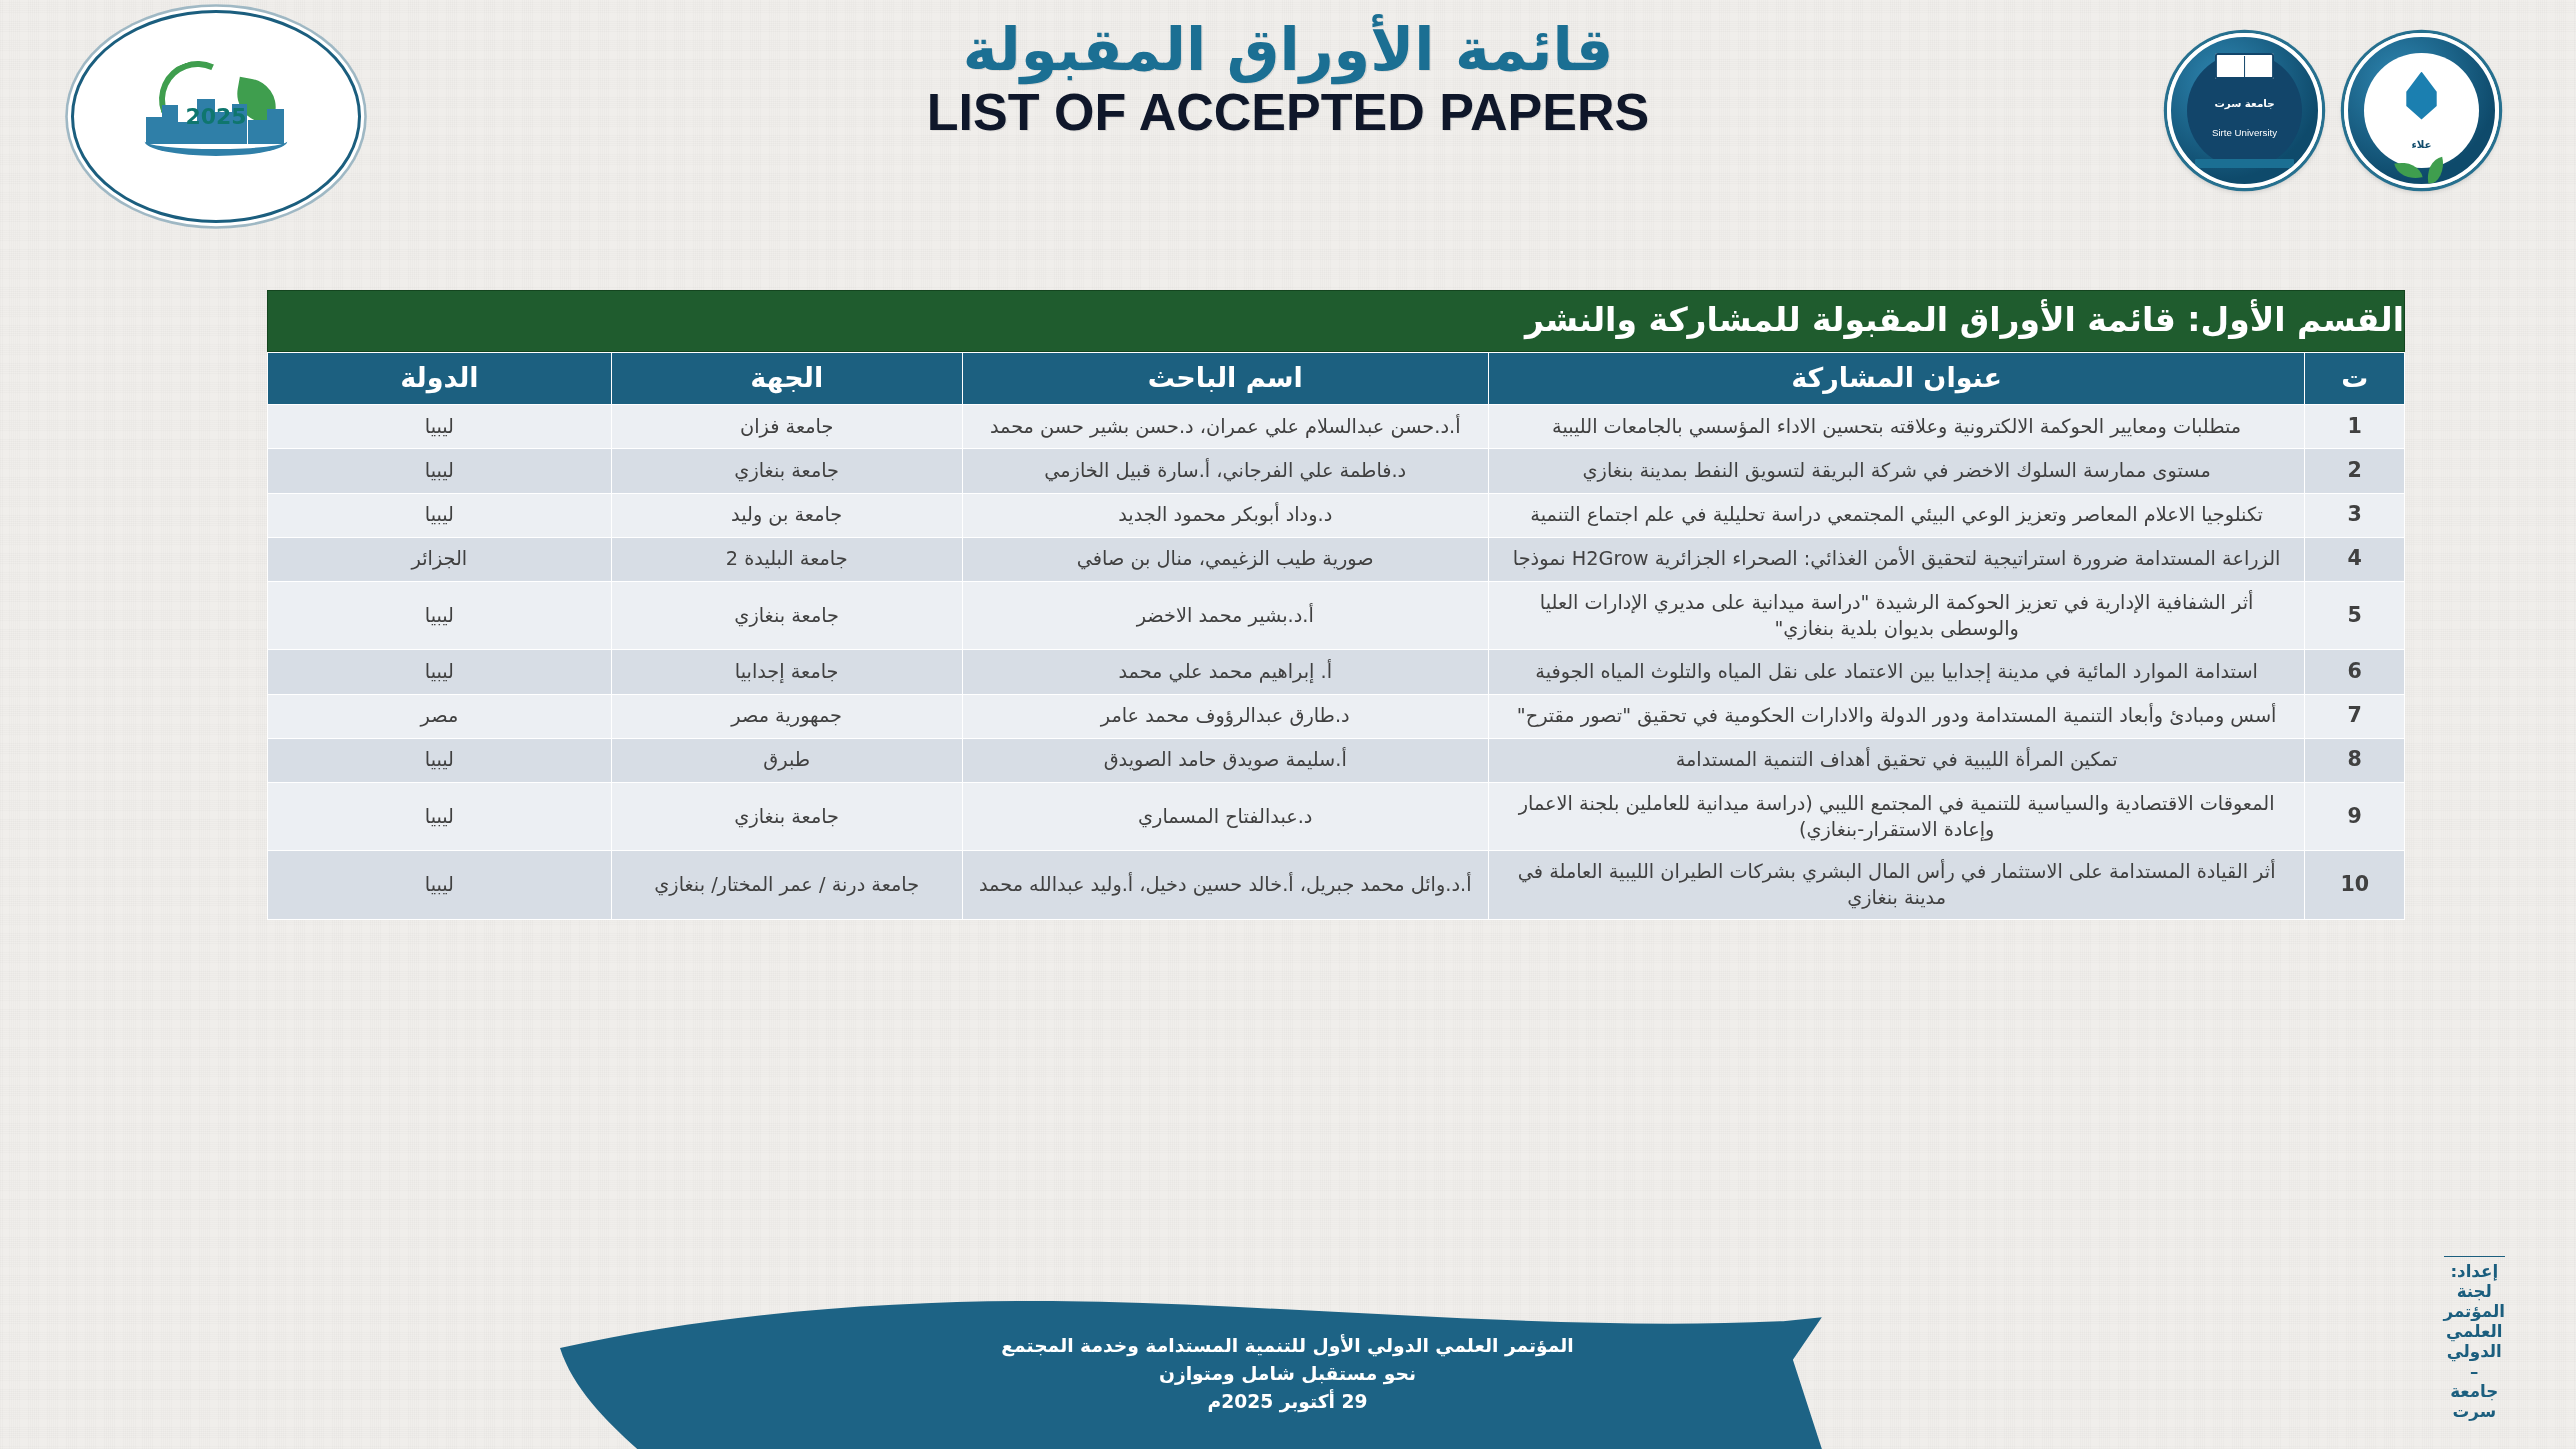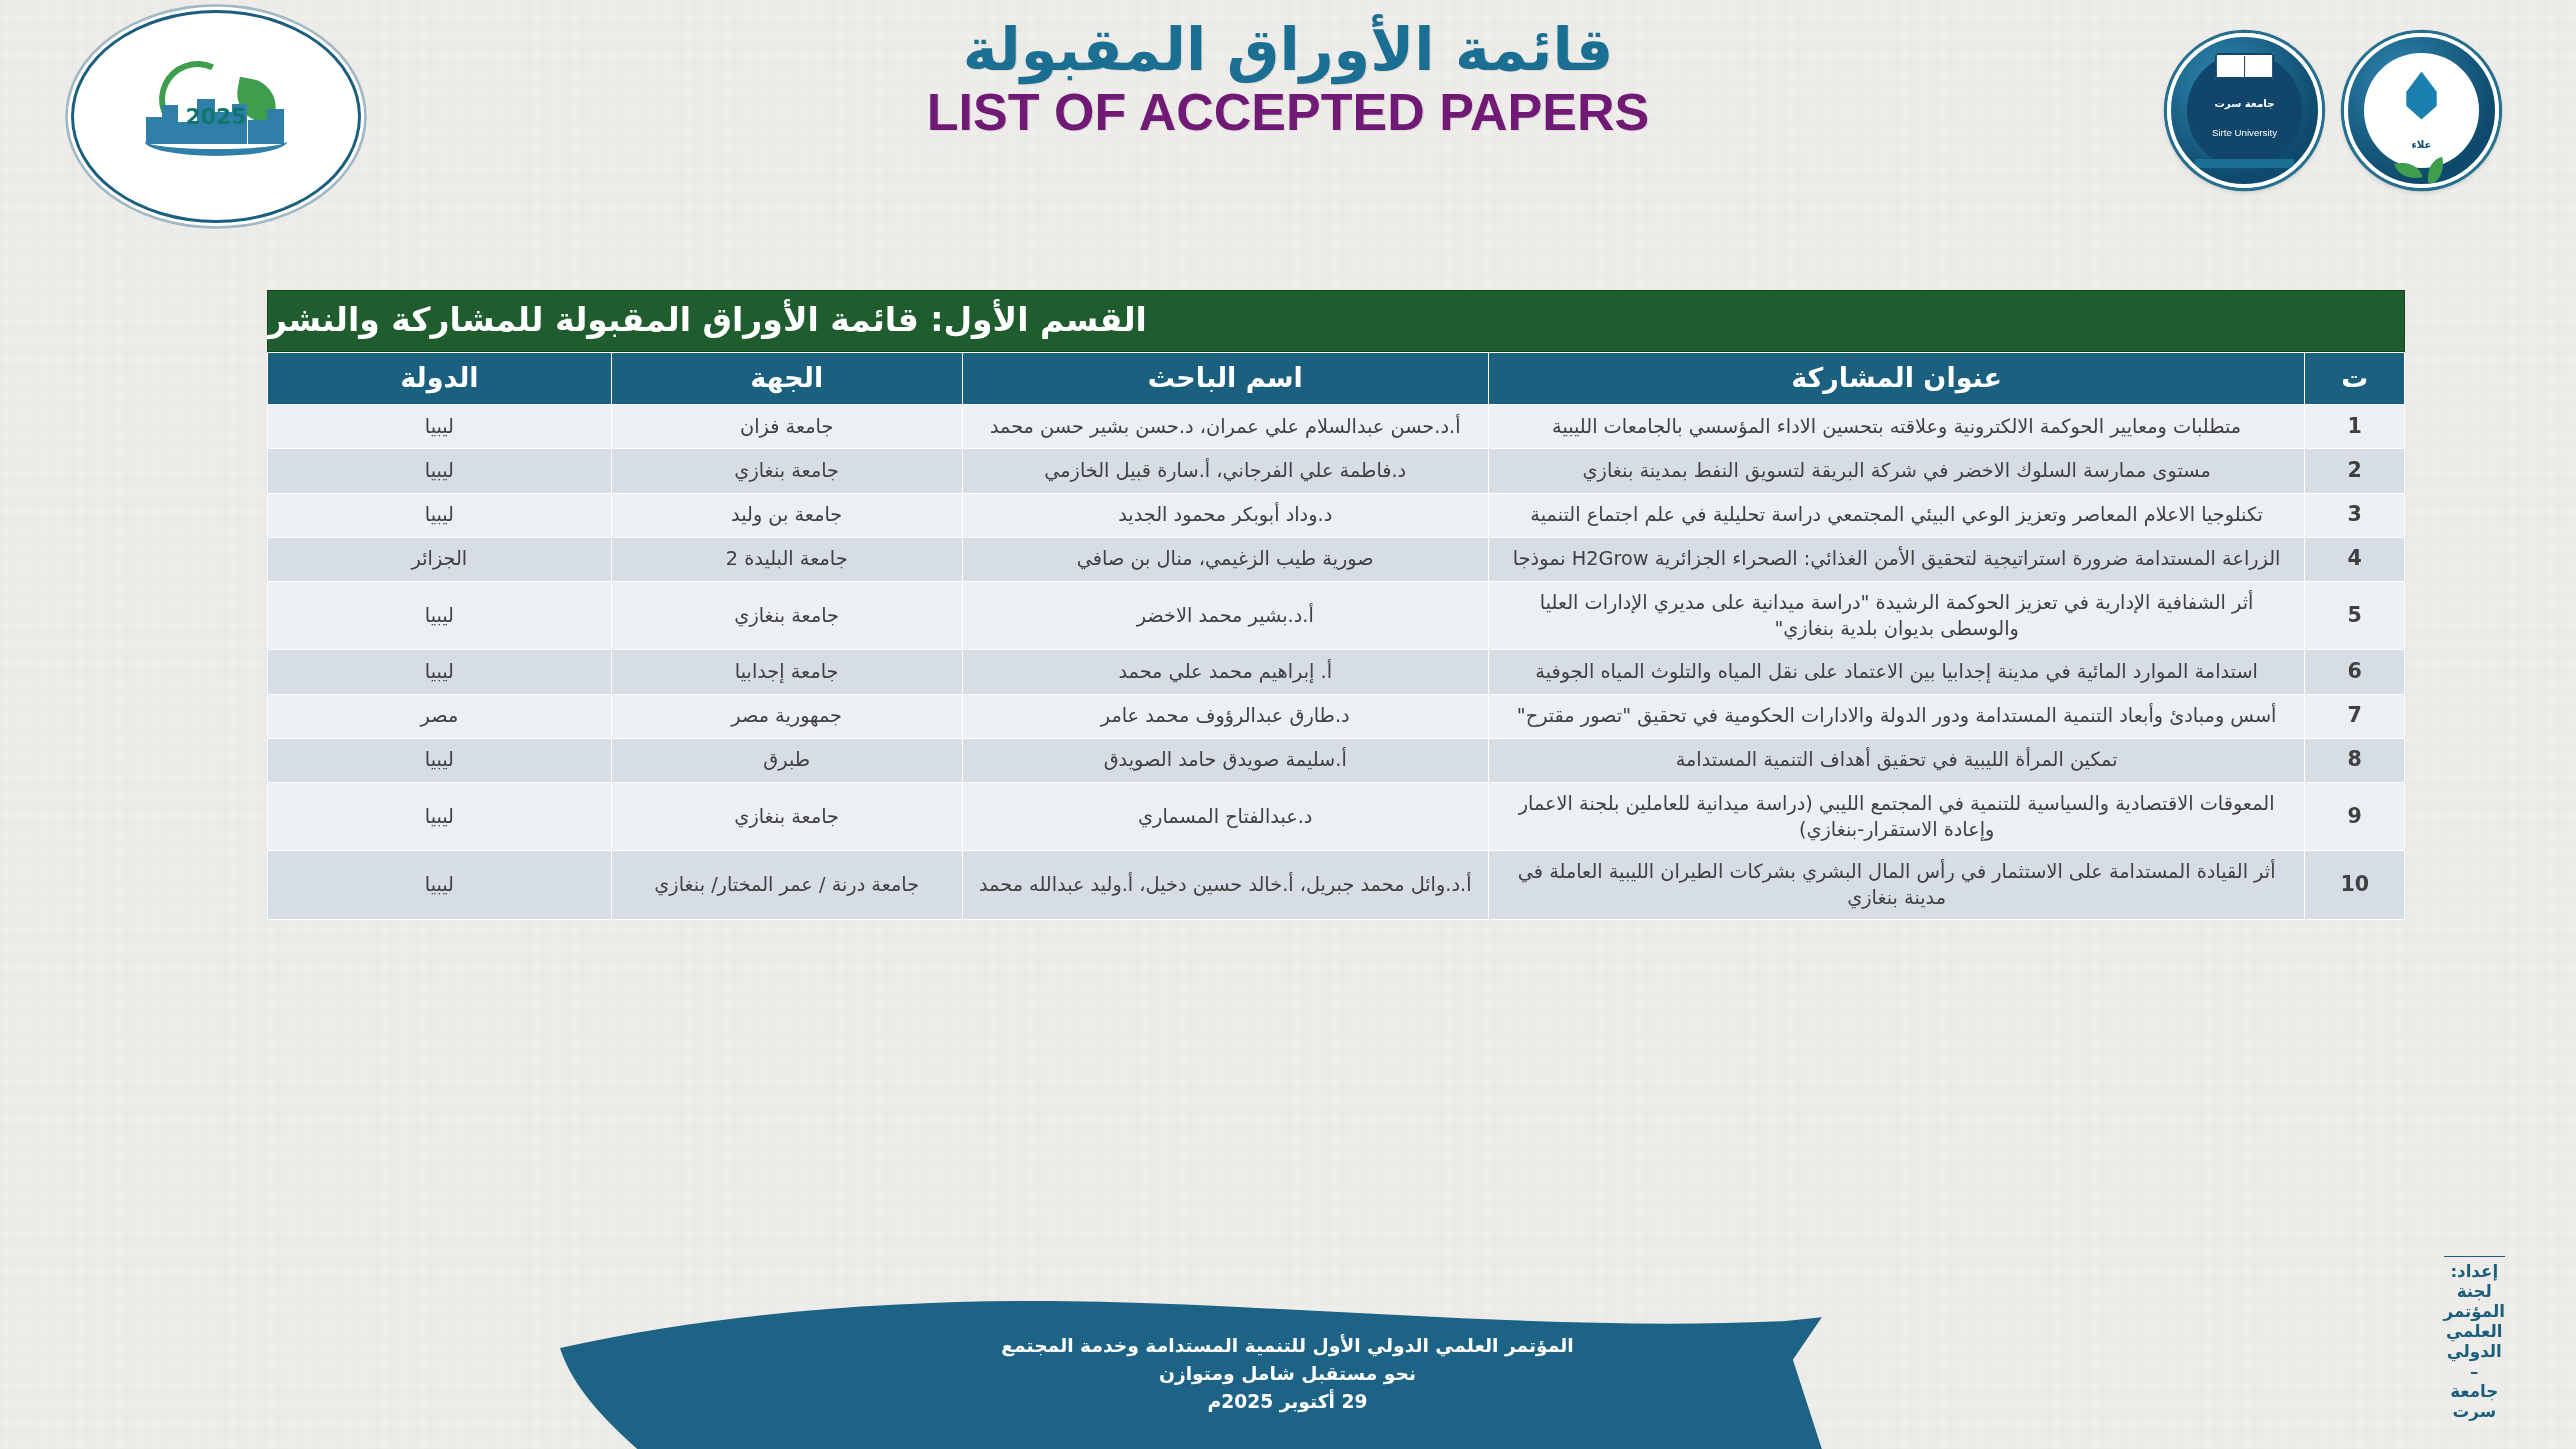--- a/index.html
+++ b/index.html
@@ -78,21 +78,21 @@
     position:absolute; left:0; right:0; top:19.3px;
     text-align:center;
   }
   .title-ar {
     font-size:59px; font-weight:bold; color:#1b6f93;
     line-height:1.05; letter-spacing:0px;
     text-shadow: 1.3px 1.3px 0 rgba(0,0,0,0.08);
   }
   .title-en {
     font-family:"Liberation Sans", sans-serif;
-    font-size:52px; font-weight:bold; color:#701a75;
+    font-size:52px; font-weight:bold; color:#0f172a;
     line-height:1.1; margin-top:2.6px;
     text-shadow: 1.3px 1.3px 0 rgba(0,0,0,0.08);
   }
 
   .logo-right-group {
     position:absolute; top:33px; right:77px;
     display:flex; gap:22px; align-items:flex-start;
   }
   .circ-logo {
     width:155px;height:155px;border-radius:50%;
@@ -138,21 +138,21 @@
   .sirte-ar{ font-size:10.3px;color:#ffffff;font-weight:bold; }
   .sirte-bar{ margin-top:2.6px;width:86%;height:11.6px;background:#1b6f93;border-radius:1.3px; }
 
   
   .table-wrap {
     position:absolute; top:290px; left:267px; width:2138px;
   }
   .section-banner {
     background:#1f5c2e;
     color:#ffffff;
-    text-align:left;
+    text-align:right;
     font-size:33px; font-weight:bold;
     padding:9px 0 11.6px;
     border:1.3px solid #14451f;
   }
   table {
     width:100%; border-collapse:collapse; background:#ffffff;
     table-layout:fixed;
   }
   thead th {
     background:#1c6080; color:#ffffff;

